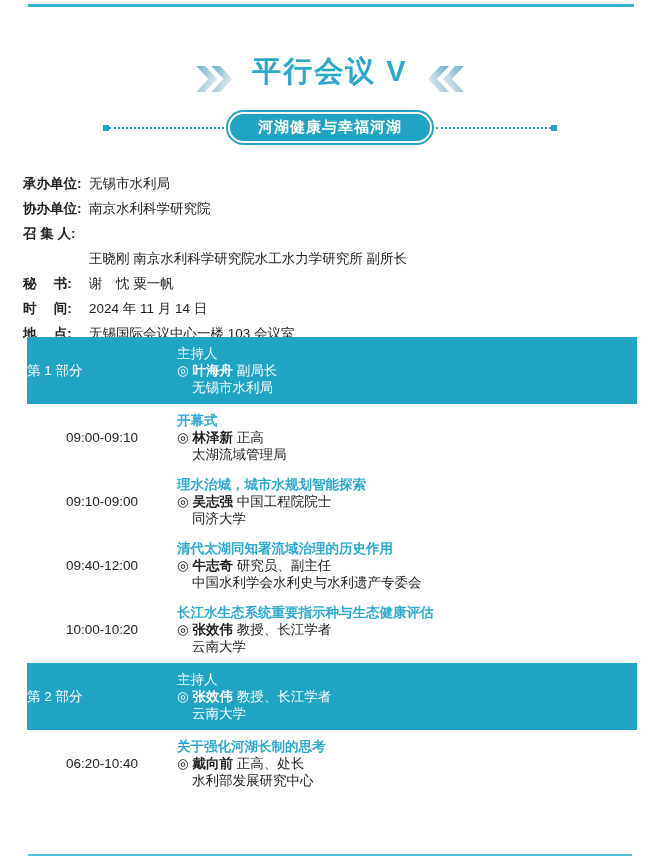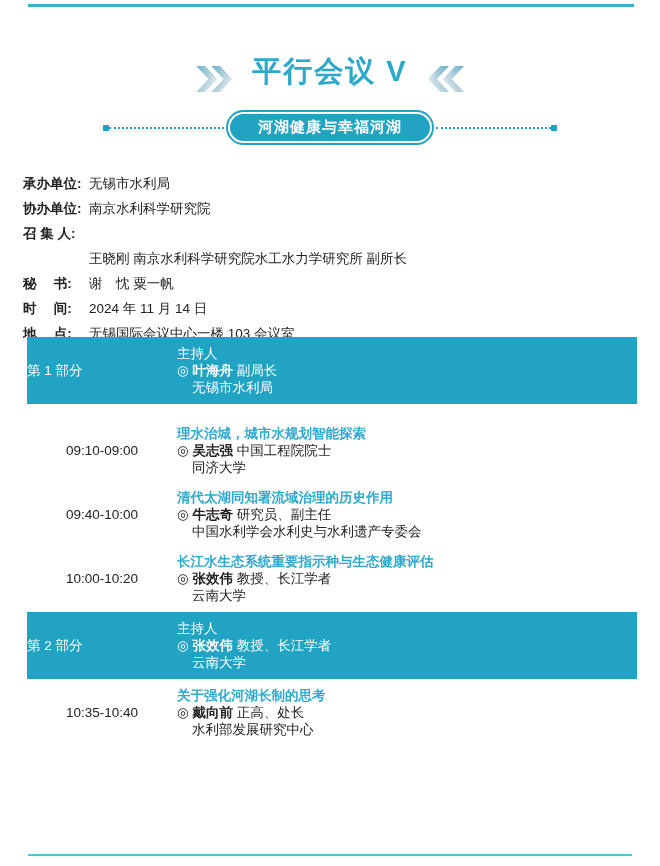--- a/index.html
+++ b/index.html
@@ -119,33 +119,39 @@
     <div class="band">
       <div class="cell-left">第 1 部分</div>
       <div class="cell-main">
         <div class="host-label">主持人</div>
         <div><span>◎</span> <span class="name">叶海舟</span> <span>副局长</span></div>
         <div class="org">无锡市水利局</div>
       </div>
     </div>
 
     <div class="talk">
+      <div class="cell-left">09:00-09:10</div>
+      <div class="cell-main">
+        <div class="topic">开幕式</div>
+        <div><span>◎</span> <span class="name">林泽新</span> <span>正高</span></div>
+        <div class="org">太湖流域管理局</div>
+      </div>
     </div>
 
     <div class="talk">
       <div class="cell-left">09:10-09:00</div>
       <div class="cell-main">
         <div class="topic">理水治城，城市水规划智能探索</div>
         <div><span>◎</span> <span class="name">吴志强</span> <span>中国工程院院士</span></div>
         <div class="org">同济大学</div>
       </div>
     </div>
 
     <div class="talk">
-      <div class="cell-left">09:40-10:00</div>
+      <div class="cell-left">09:40-12:00</div>
       <div class="cell-main">
         <div class="topic">清代太湖同知署流域治理的历史作用</div>
         <div><span>◎</span> <span class="name">牛志奇</span> <span>研究员、副主任</span></div>
         <div class="org">中国水利学会水利史与水利遗产专委会</div>
       </div>
     </div>
 
     <div class="talk">
       <div class="cell-left">10:00-10:20</div>
       <div class="cell-main">
@@ -158,21 +164,21 @@
     <div class="band">
       <div class="cell-left">第 2 部分</div>
       <div class="cell-main">
         <div class="host-label">主持人</div>
         <div><span>◎</span> <span class="name">张效伟</span> <span>教授、长江学者</span></div>
         <div class="org">云南大学</div>
       </div>
     </div>
 
     <div class="talk">
-      <div class="cell-left">10:35-10:40</div>
+      <div class="cell-left">06:20-10:40</div>
       <div class="cell-main">
         <div class="topic">关于强化河湖长制的思考</div>
         <div><span>◎</span> <span class="name">戴向前</span> <span>正高、处长</span></div>
         <div class="org">水利部发展研究中心</div>
       </div>
     </div>
 
   </div>
 
   <div class="rule-bottom"></div>

